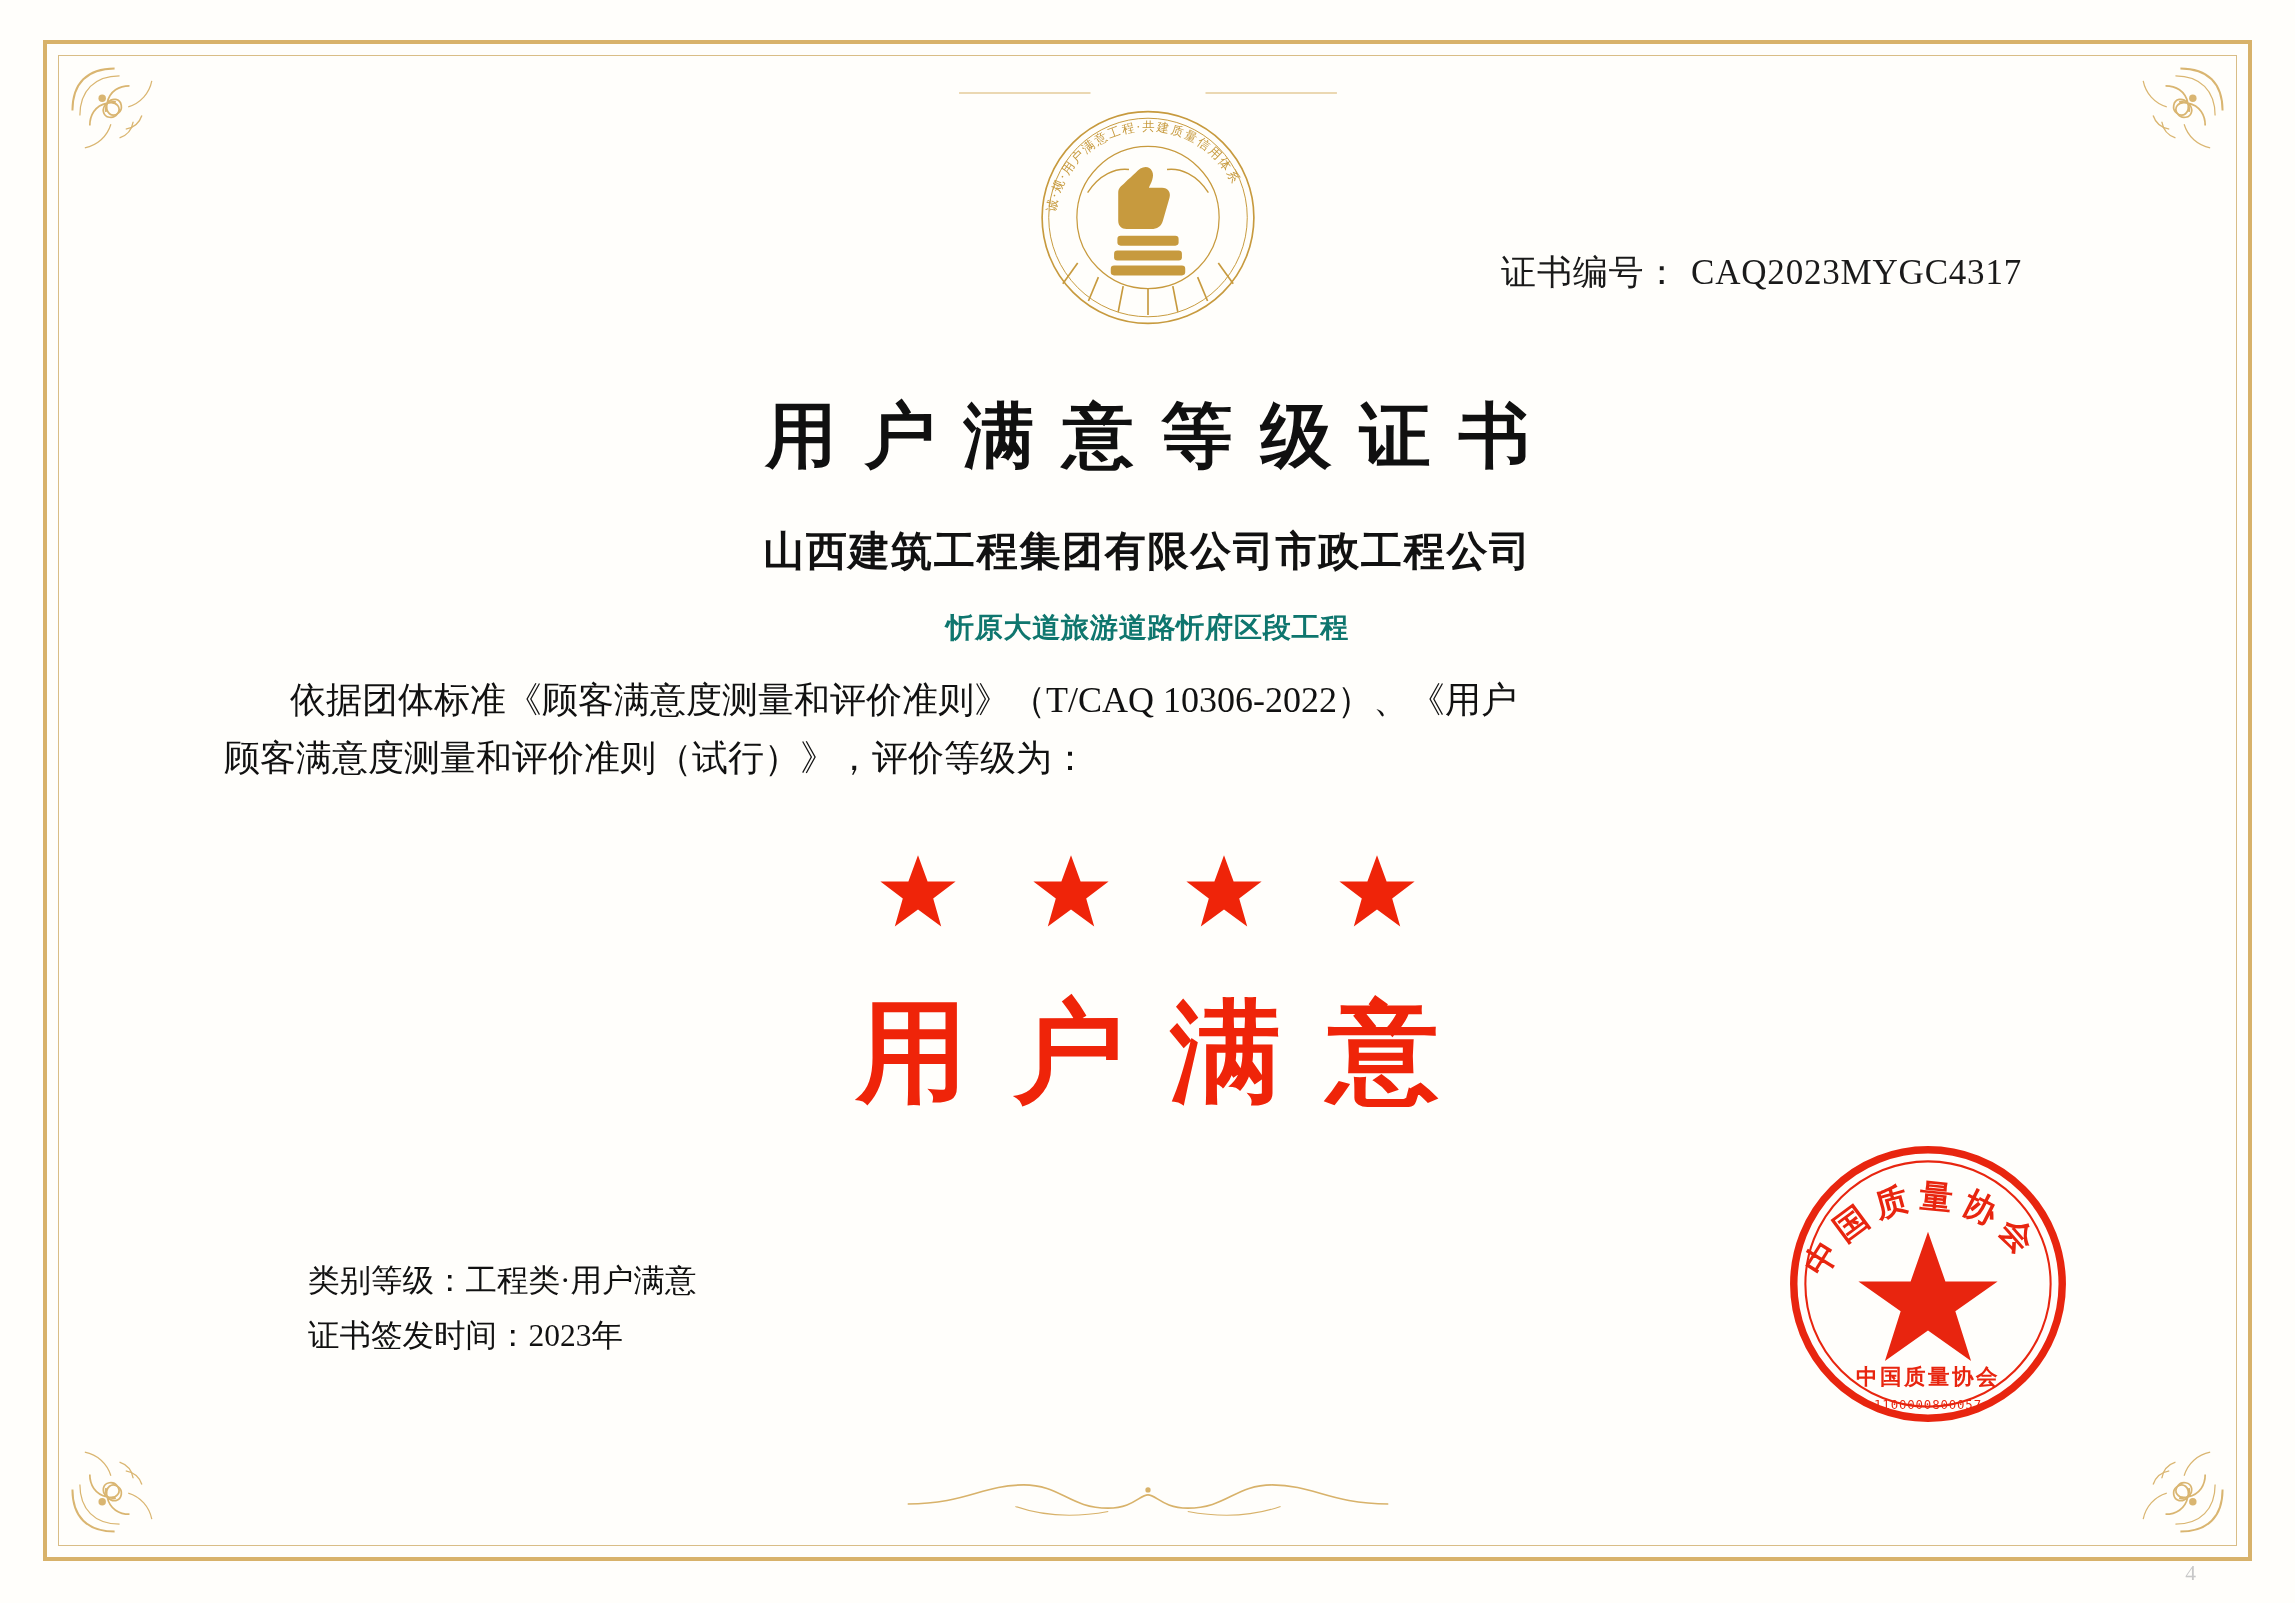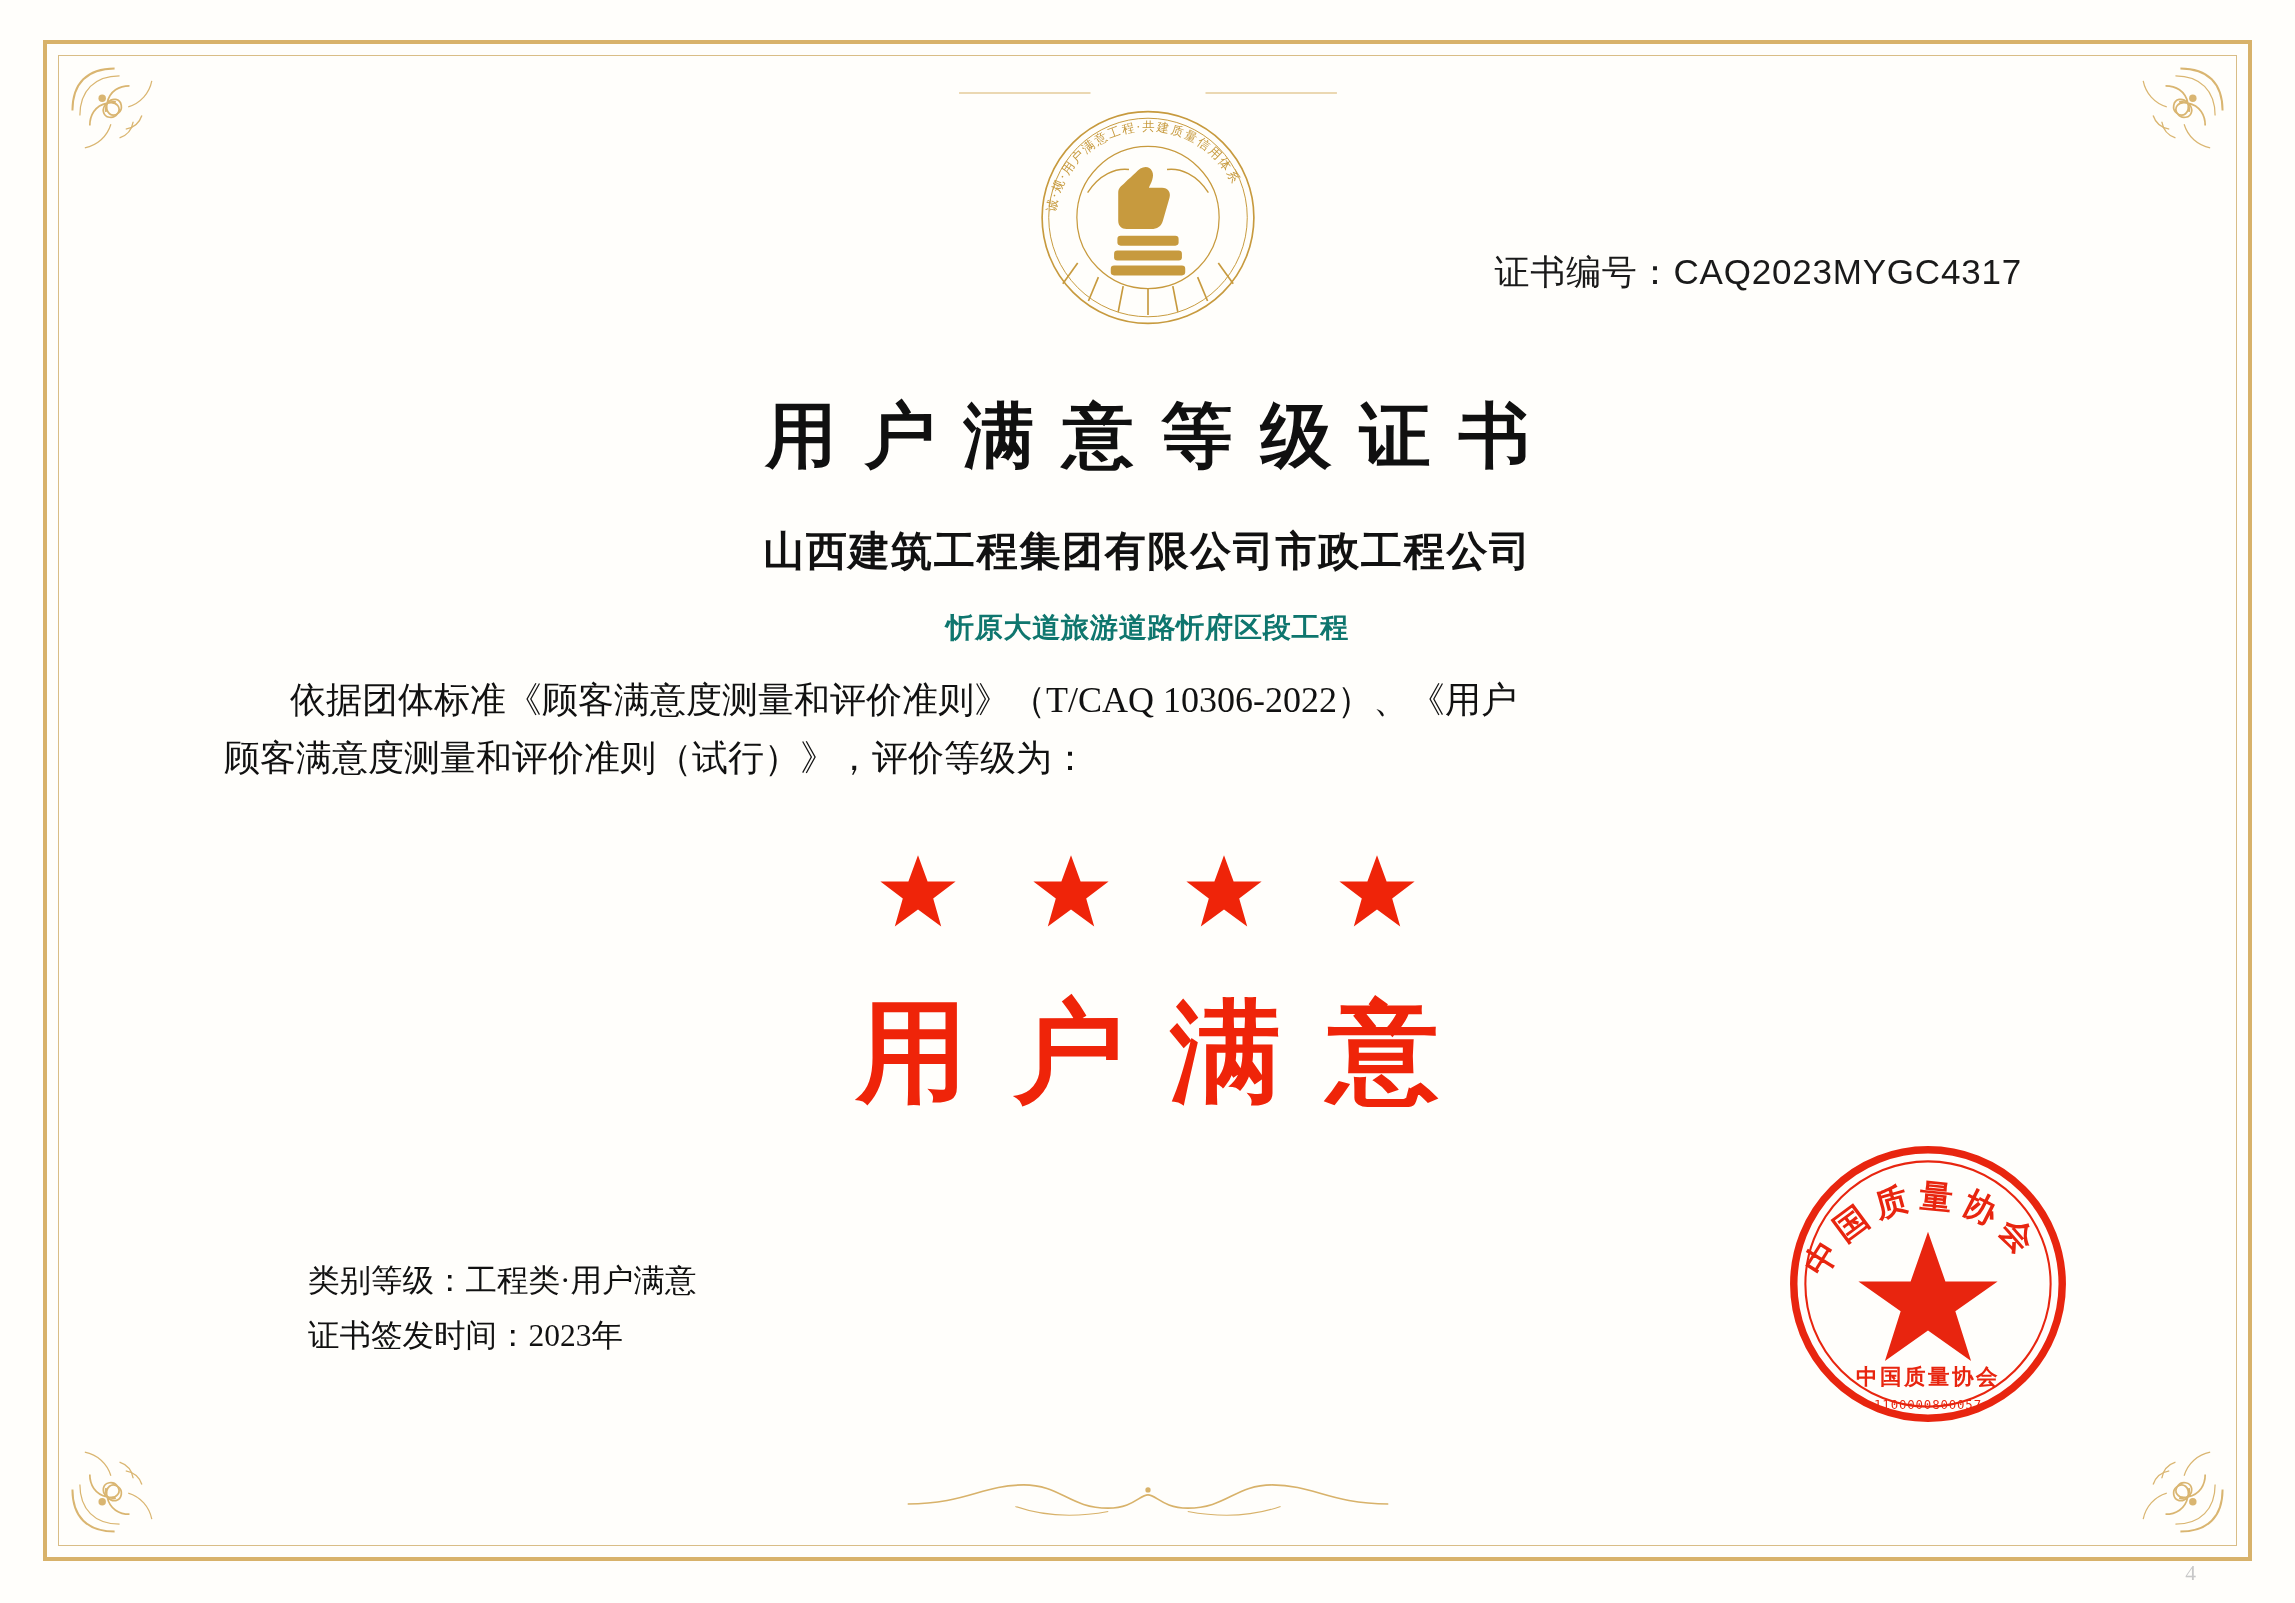--- a/index.html
+++ b/index.html
@@ -96,22 +96,22 @@
   .cert-number {
     position: absolute;
     right: 273px;
     top: 249px;
     font-size: 35px;
     color: #1a1a1a;
     letter-spacing: 0.8px;
     white-space: nowrap;
     font-family: "Liberation Serif", "DejaVu Serif", serif;
   }
-  .cert-number .label { margin-right: 0; }
-  .cert-number .value { font-family: Liberation Sans, sans-serif; }
+  .cert-number .label { margin-right: 11px; }
+  .cert-number .value { font-family: Liberation Serif, serif; }
 
   
   .main-title {
     position: absolute;
     left: 0;
     right: 0;
     top: 389px;
     text-align: center;
     font-size: 71px;
     font-weight: bold;

